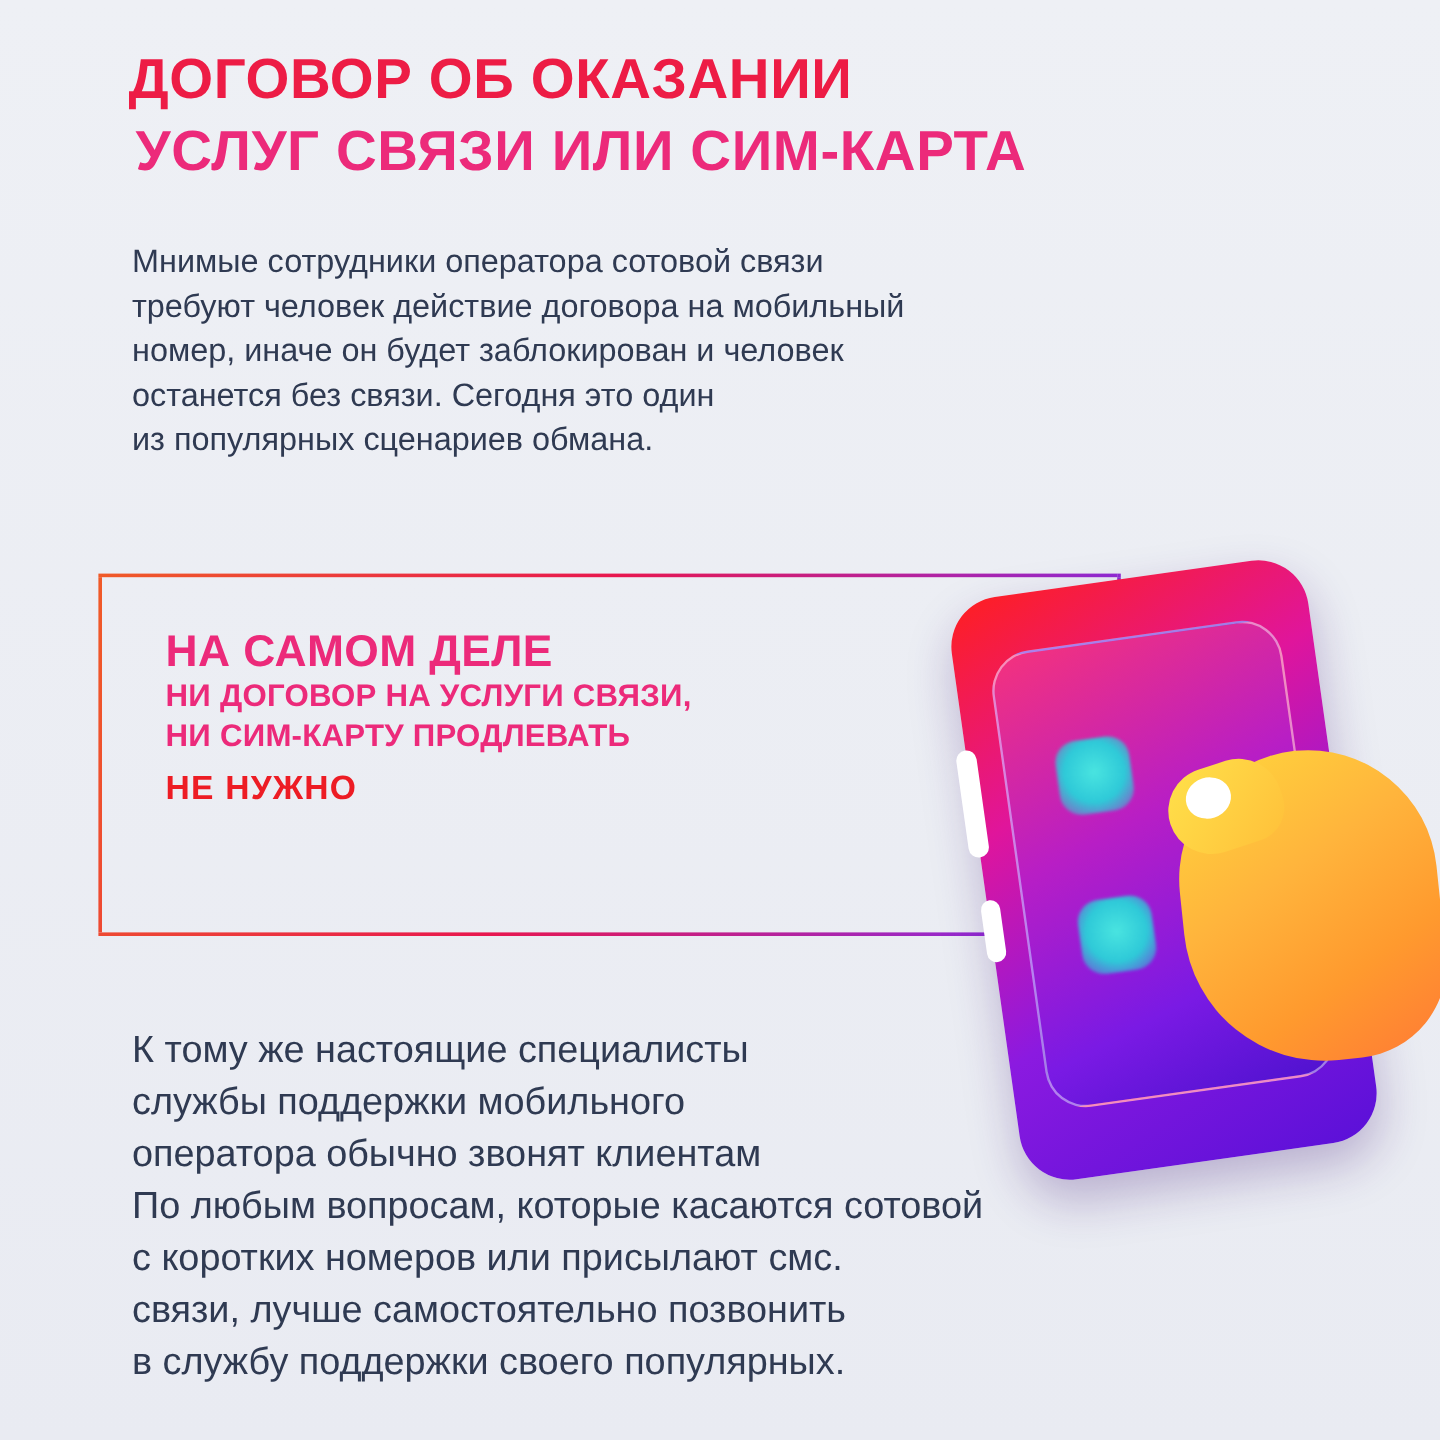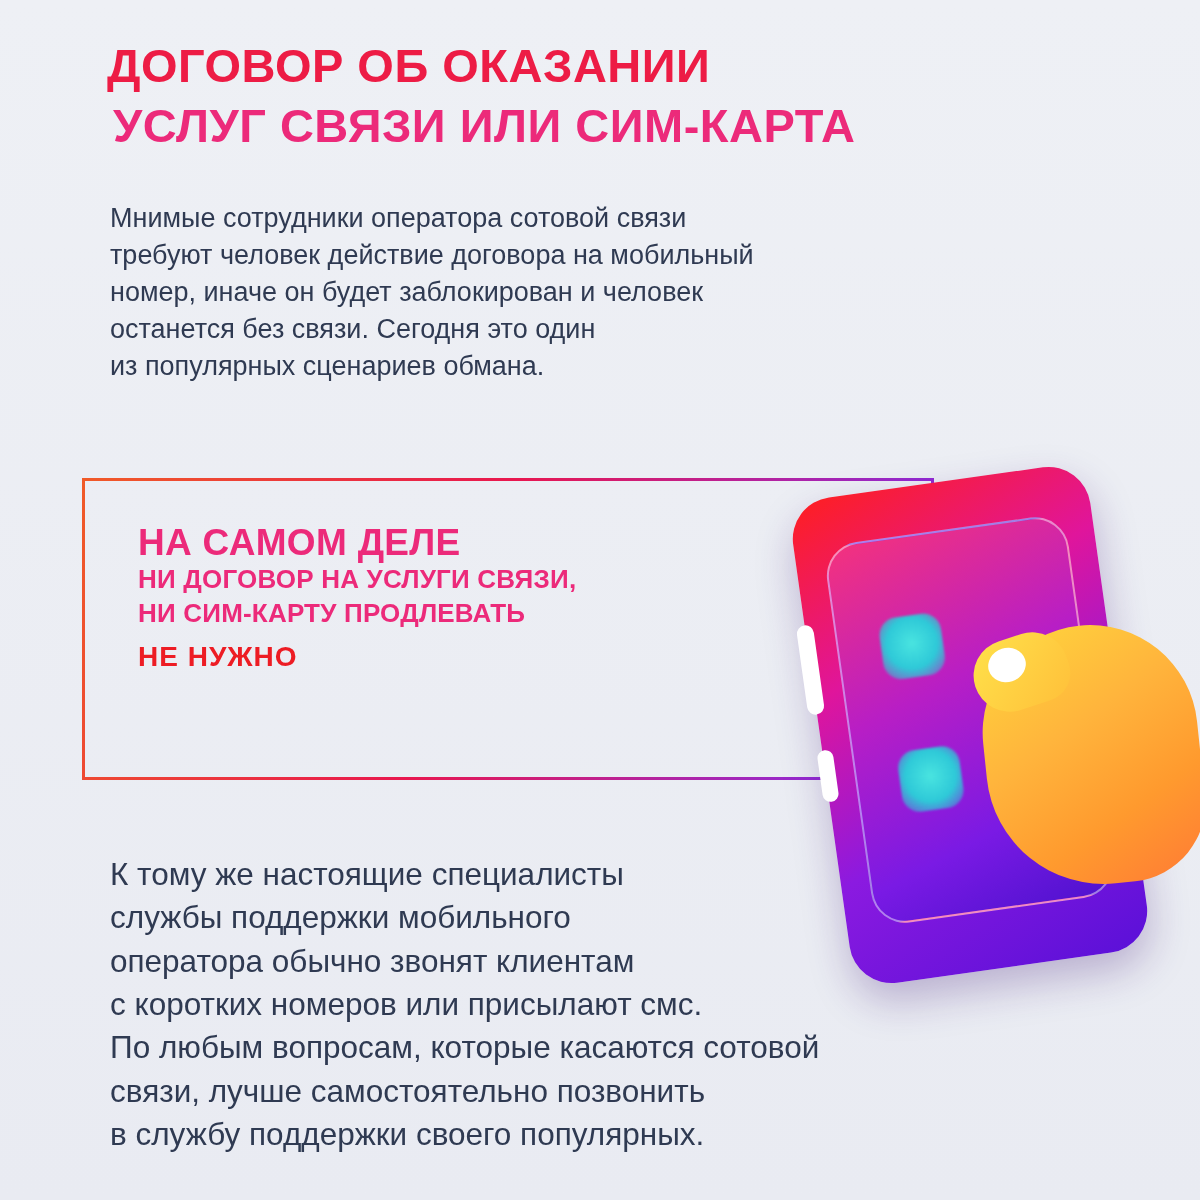--- a/index.html
+++ b/index.html
@@ -230,19 +230,19 @@
     </div>
     <div class="hand"></div>
     <div class="finger"></div>
     <div class="nail"></div>
   </div>
 
   <div class="outro">
     <div>К тому же настоящие специалисты</div>
     <div>службы поддержки мобильного</div>
     <div>оператора обычно звонят клиентам</div>
+    <div>По любым вопросам, которые касаются сотовой</div>
     <div>с коротких номеров или присылают смс.</div>
-    <div>По любым вопросам, которые касаются сотовой</div>
     <div>связи, лучше самостоятельно позвонить</div>
     <div>в службу поддержки своего популярных.</div>
   </div>
 
 </div>
 
 </body></html>

